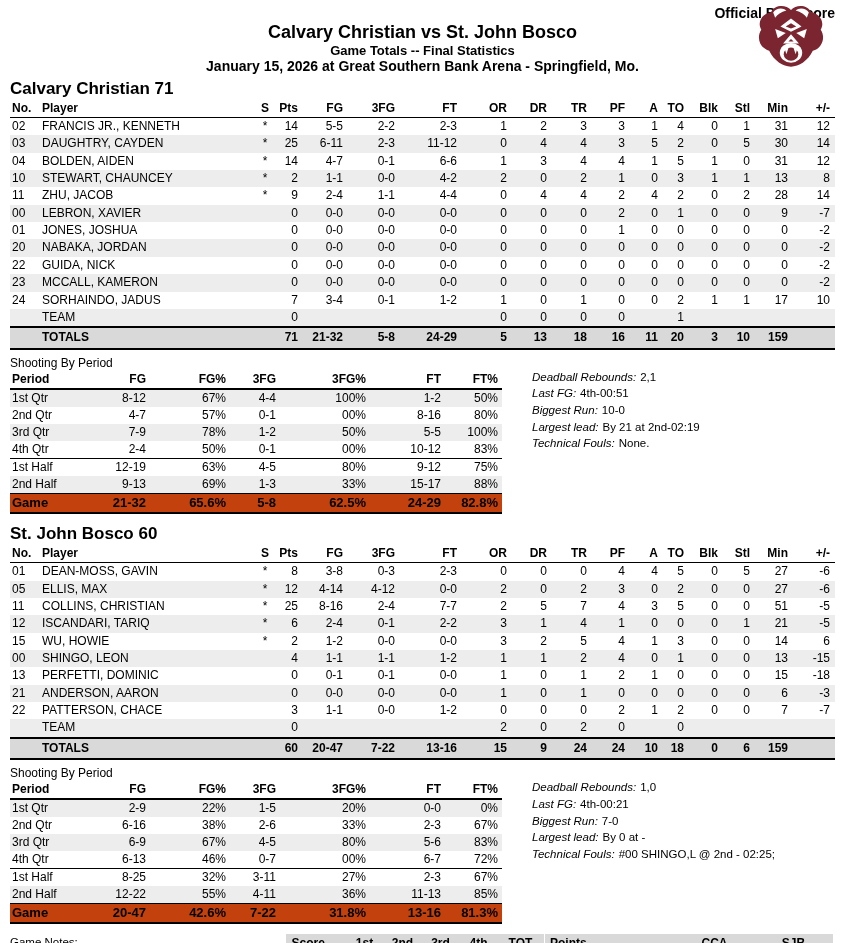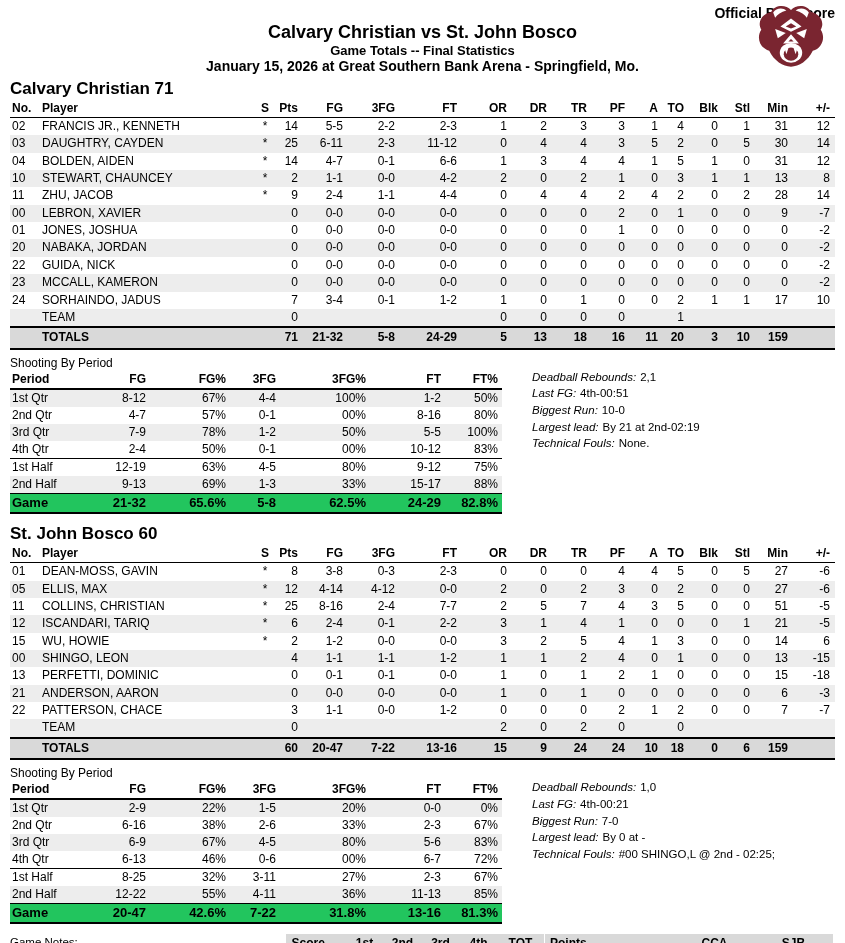--- a/index.html
+++ b/index.html
@@ -45,21 +45,21 @@
   table.shoot { width:492px; }
   table.shoot th, table.shoot td { font-size:12px; padding:1px 4px 1px 2px; line-height:1.25; white-space:nowrap; }
   table.shoot thead th { border-bottom:2px solid #000; font-weight:bold; text-align:right; }
   table.shoot thead th.c0 { text-align:left; }
   table.shoot td { text-align:right; }
   table.shoot td.c0 { text-align:left; }
   table.shoot tbody.quarters tr:nth-child(odd) { background:#ededed; }
   table.shoot tbody.halves tr:nth-child(even) { background:#ededed; }
   table.shoot tbody.halves tr:first-child td { border-top:1.5px solid #000; }
   table.shoot tr.game td {
-    background:#22c55e; font-weight:bold; font-size:13px;
+    background:#c2410c; font-weight:bold; font-size:13px;
     border-top:1px solid #000; border-bottom:2px solid #000;
   }
   .notes { margin-left:30px; padding-top:13px; font-size:11.5px; line-height:1.45; }
   .note-line .nlbl { font-style:italic; margin-right:4px; }
   .note-line .nval { font-style:normal; }
 
   
   .footer { display:flex; justify-content:space-between; margin-top:8px; }
   .game-notes { flex:0 0 272px; font-size:11.5px; line-height:1.42; }
   .gn-title { text-decoration:underline; }
@@ -809,21 +809,21 @@
                 <td class="c2">67%</td>
                 <td class="c3">4-5</td>
                 <td class="c4">80%</td>
                 <td class="c5">5-6</td>
                 <td class="c6">83%</td>
               </tr>
               <tr>
                 <td class="c0">4th Qtr</td>
                 <td class="c1">6-13</td>
                 <td class="c2">46%</td>
-                <td class="c3">0-6</td>
+                <td class="c3">0-7</td>
                 <td class="c4">00%</td>
                 <td class="c5">6-7</td>
                 <td class="c6">72%</td>
               </tr>
             </tbody>
           <tbody class="halves">
               <tr>
                 <td class="c0">1st Half</td>
                 <td class="c1">8-25</td>
                 <td class="c2">32%</td>

